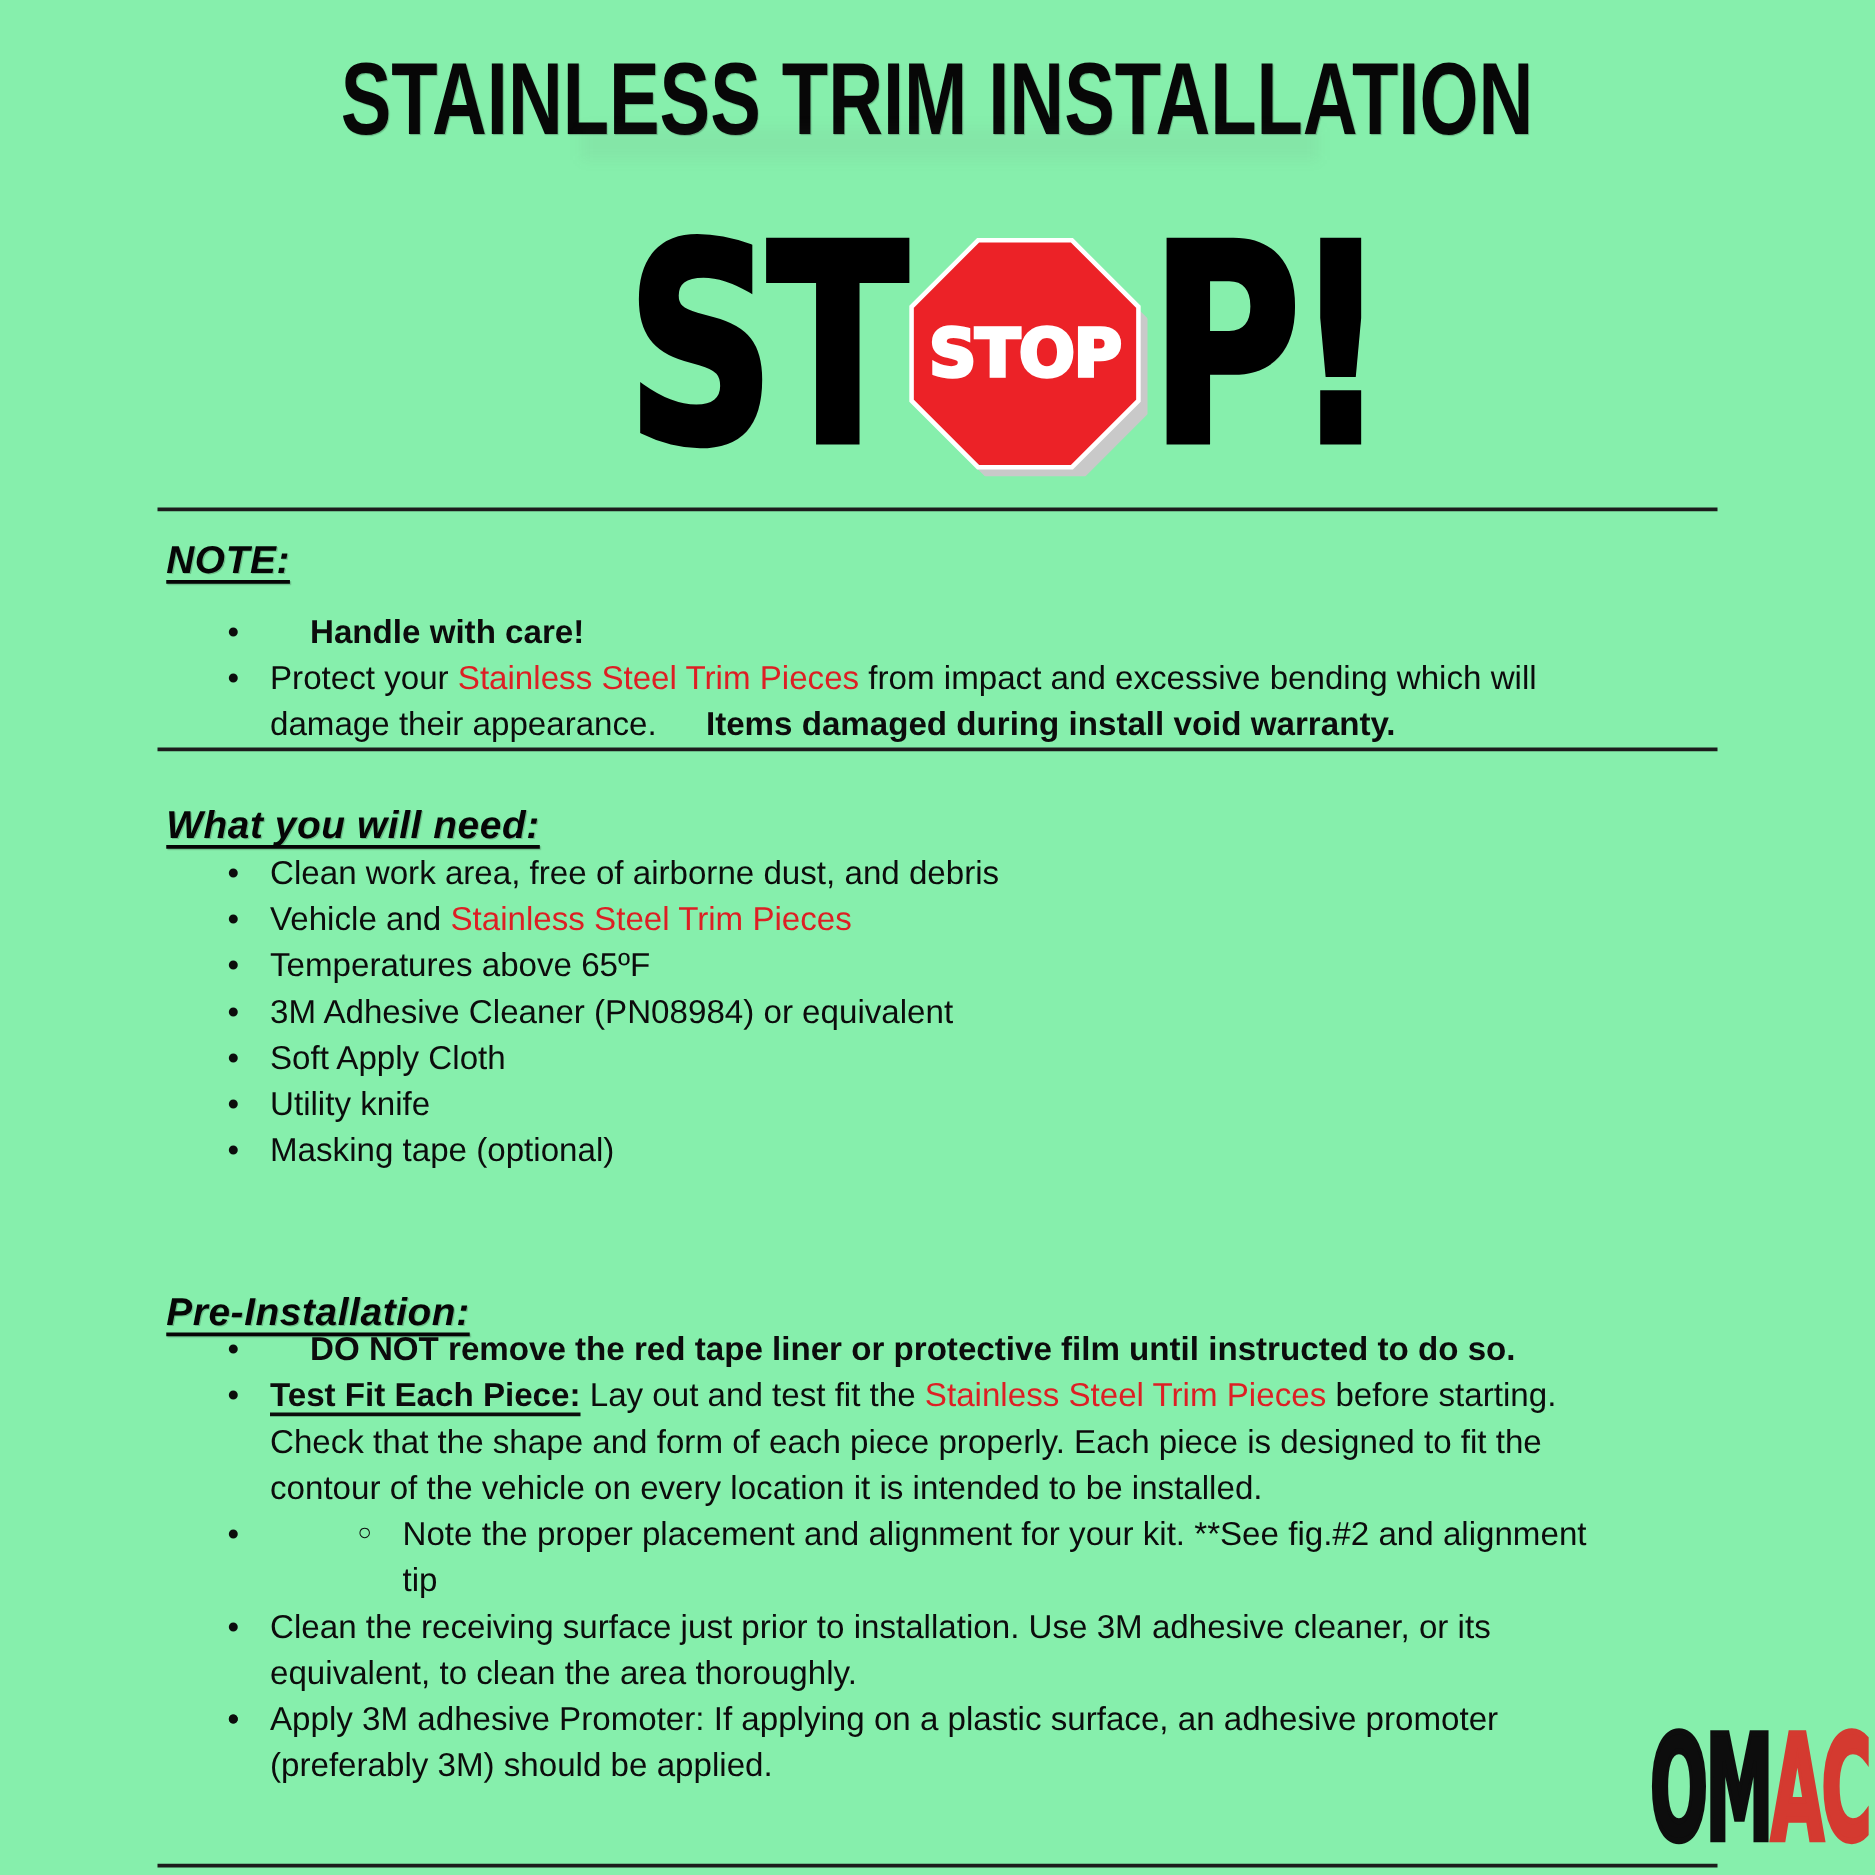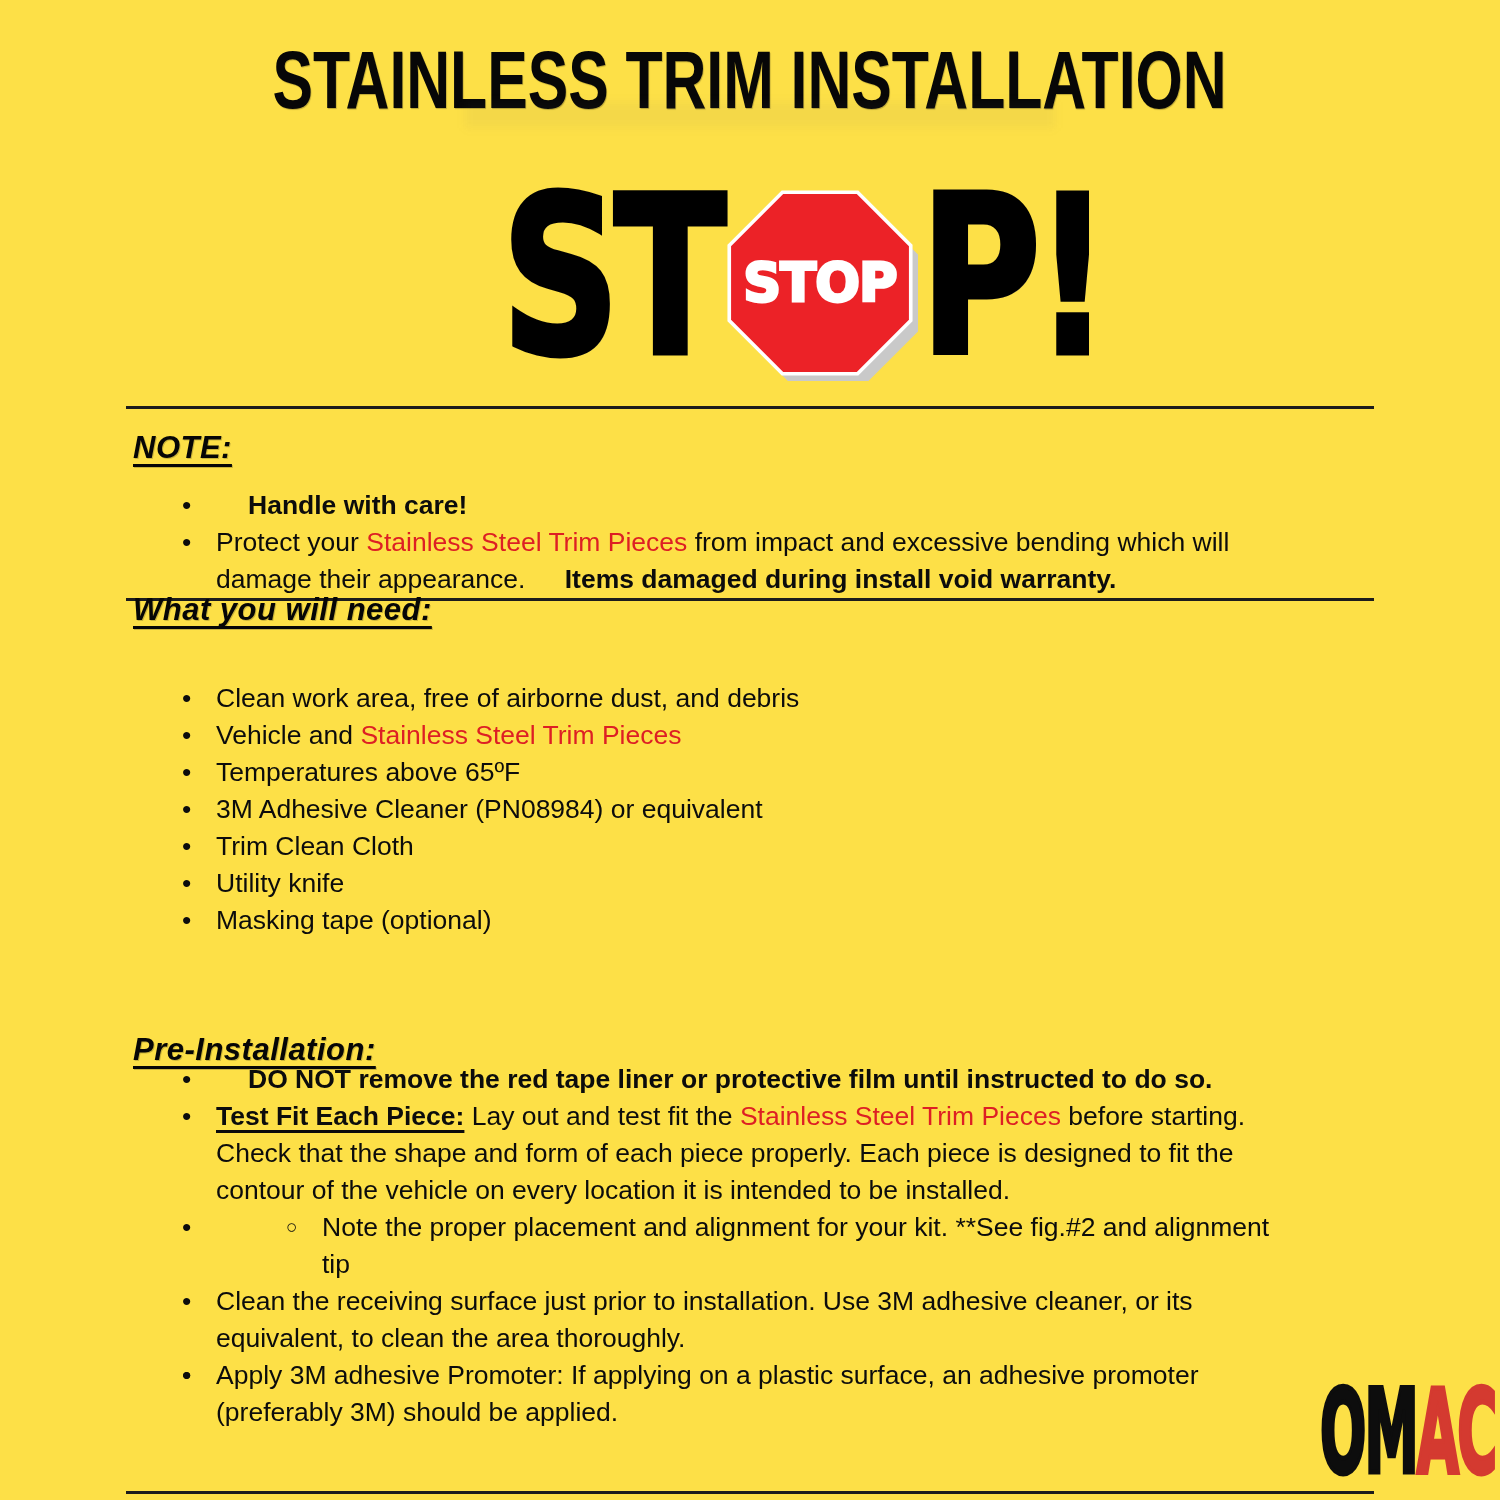--- a/index.html
+++ b/index.html
@@ -1,17 +1,17 @@
 <!DOCTYPE html>
 <html><head>
 <meta charset="utf-8">
 <style>
   html,body{margin:0;padding:0;background:#fff;}
   .page{
-    position:relative;width:1500px;height:1500px;background:#fde047;
+    position:relative;width:1500px;height:1500px;background:#86efac;
     font-family:"Liberation Sans","DejaVu Sans",sans-serif;color:#0a0a0a;overflow:hidden;
   }
   
   .title{position:absolute;top:14px;left:0;width:100%;text-align:center;white-space:nowrap;}
   .title-inner{
     display:inline-block;font-weight:bold;font-size:82px;line-height:1.1;
     transform:scaleX(0.74);transform-origin:center;letter-spacing:0px;color:#070707;
     text-shadow:1px 1px 1px rgba(0,0,0,0.25);
   }
   .ghost{position:absolute;top:102px;left:465px;width:590px;height:26px;
@@ -39,21 +39,21 @@
   .rule-1{top:406px;}
   .rule-2{top:598px;}
   .rule-3{top:1491px;}
   
   .sec{
     position:absolute;left:133px;margin:0;font-size:31px;font-weight:bold;font-style:italic;
     text-decoration:underline;text-decoration-thickness:3px;text-underline-offset:6px;
     color:#060606;letter-spacing:0.5px;text-shadow:1px 1px 0 rgba(0,0,0,0.2);
   }
   .sec-note{top:430px;}
-  .sec-need{top:592px;}
+  .sec-need{top:642px;}
   .sec-pre{top:1032px;}
   
   .list{position:absolute;left:180px;width:1100px;margin:0;padding:0;list-style:none;
     font-size:26.5px;line-height:37px;color:#0c0c0c;}
   .list-note{top:487px;}
   .list-need{top:680px;}
   .list-pre{top:1061px;}
   .list li{position:relative;padding-left:36px;}
   .mk{position:absolute;left:2px;top:0;width:30px;text-align:left;}
   li.sub{padding-left:142px;}
@@ -120,21 +120,21 @@
     <li>
       <span class="mk">•</span>
       <span>Temperatures above 65ºF</span>
     </li>
     <li>
       <span class="mk">•</span>
       <span>3M Adhesive Cleaner (PN08984) or equivalent</span>
     </li>
     <li>
       <span class="mk">•</span>
-      <span>Trim Clean Cloth</span>
+      <span>Soft Apply Cloth</span>
     </li>
     <li>
       <span class="mk">•</span>
       <span>Utility knife</span>
     </li>
     <li>
       <span class="mk">•</span>
       <span>Masking tape (optional)</span>
     </li>
   </ul>

